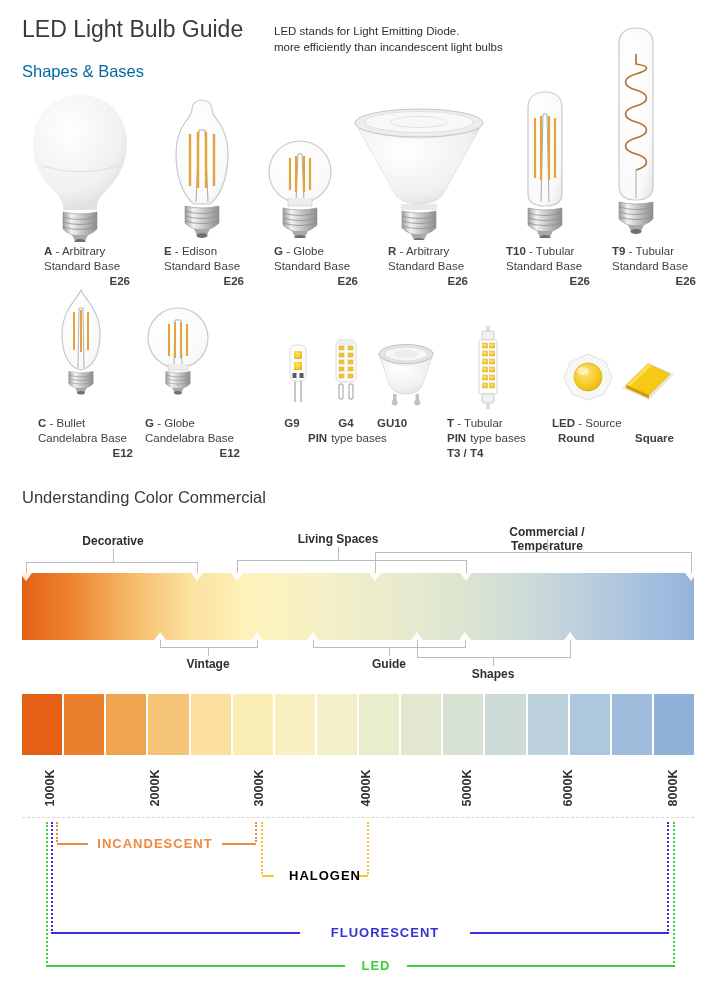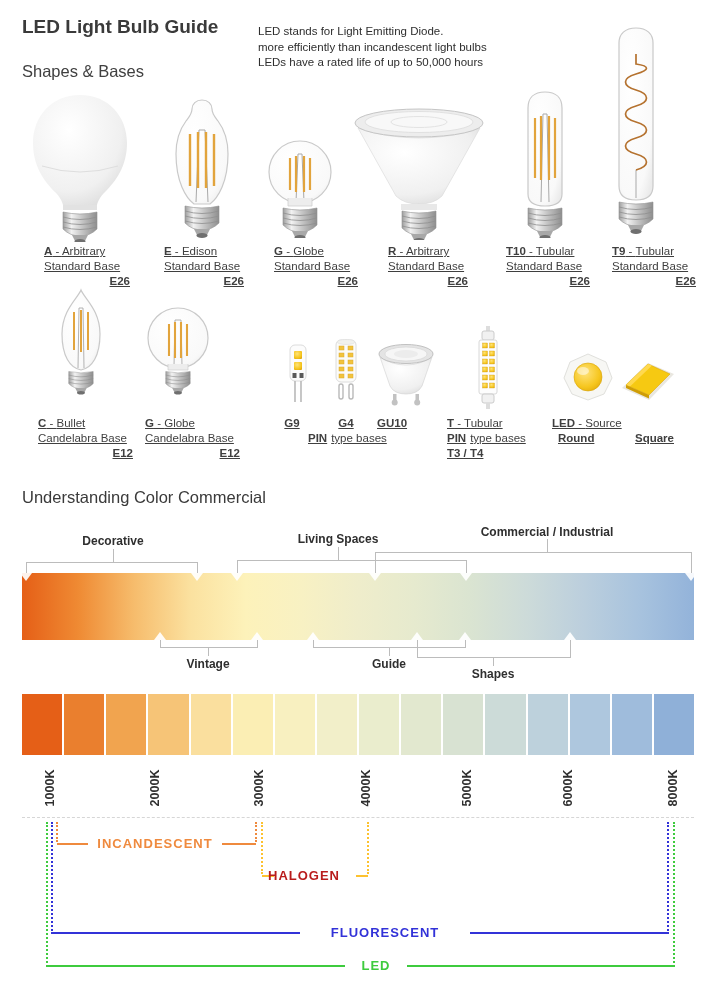--- a/index.html
+++ b/index.html
@@ -1,22 +1,22 @@
 <!DOCTYPE html>
 <html><head>
 <meta charset="utf-8">
 <style>
   html,body{margin:0;padding:0;background:#fff;}
   .page{position:relative;width:716px;height:990px;background:#fff;overflow:hidden;
         font-family:"Liberation Sans",sans-serif;color:#3a3a3a;}
   .abs{position:absolute;}
-  .title{font-size:19px;color:#3a3a3a;font-weight:bold;}
-  .subtitle{font-size:16.5px;color:#404040;}
+  .title{font-size:23px;color:#3a3a3a;}
+  .subtitle{font-size:16.5px;color:#0369a1;}
   .info{font-size:11.5px;line-height:15.5px;color:#2e2e2e;}
-  .blbl{font-size:11.5px;line-height:15px;color:#3f3f3f;text-decoration:underline;}
+  .blbl{font-size:11.5px;line-height:15px;color:#3f3f3f;}
   .blbl .r{text-align:right;font-weight:bold;}
   .ctr{text-align:left;}
   .heading2{font-size:16.5px;color:#3a3a3a;}
   .brlbl{font-size:12px;font-weight:bold;color:#2f2f2f;text-align:center;width:150px;margin-left:-75px;}
   .bl{position:absolute;background:#bcbcbc;}
   .bar1{position:absolute;left:22px;top:573px;width:672px;height:67px;}
   .bar2{position:absolute;left:22px;top:694px;width:672px;height:61px;display:flex;gap:2px;}
   .bar2 div{flex:1;}
   .arr-d{position:absolute;width:0;height:0;border-left:6px solid transparent;border-right:6px solid transparent;border-top:8px solid rgba(255,255,255,.92);}
   .arr-u{position:absolute;width:0;height:0;border-left:6px solid transparent;border-right:6px solid transparent;border-bottom:8px solid rgba(255,255,255,.92);}
@@ -61,24 +61,23 @@
         <path d="M1,12 q17,5 34,0" fill="none" stroke="#8e8e8e" stroke-width="0.8"></path>
         <path d="M1,17 q17,5 34,0" fill="none" stroke="#8e8e8e" stroke-width="0.8"></path>
         <path d="M10,25 L13,31 L23,31 L26,25 Z" fill="#a8a8a8"></path>
         <ellipse cx="18" cy="31.5" rx="5.5" ry="2.5" fill="#6f6f6f"></ellipse>
       </g>
     </defs>
   </svg>
 
   <div class="abs title" style="left:22px;top:16px">LED Light Bulb Guide</div>
   <div class="abs subtitle" style="left:22px;top:62px">Shapes &amp; Bases</div>
-  <div class="abs info" style="left:258px;top:24px">
+  <div class="abs info" style="left:274px;top:24px">
     <div>LED stands for Light Emitting Diode.</div>
     <div>more efficiently than incandescent light bulbs</div>
-    <div>LEDs have a rated life of up to 50,000 hours</div>
   </div>
 
   <svg class="abs" style="left:28px;top:92px" width="104" height="150" viewBox="0 0 104 150">
     <path d="M52,3 C81,3 99,25 99,51 C99,74 88,89 77,100 C72,105 70,109 69,113 L35,113 C34,109 32,105 27,100 C16,89 5,74 5,51 C5,25 23,3 52,3 Z" fill="url(#whitebulb)"></path>
     <path d="M14,74 Q52,86 90,74" fill="none" stroke="#dedede" stroke-width="1"></path>
     <rect x="35" y="113" width="34" height="5" fill="#e2e2e2"></rect>
     <use href="#screw" transform="translate(34,118)"></use>
   </svg>
 
   <svg class="abs" style="left:158px;top:98px" width="88" height="140" viewBox="0 0 88 140">
@@ -268,21 +267,21 @@
     <div style="display:flex;justify-content:space-between;padding:0 6px">
       <b>Round</b>
       <b>Square</b>
     </div>
   </div>
 
   <div class="abs heading2" style="left:22px;top:488px">Understanding Color Commercial</div>
 
   <div class="abs brlbl" style="left:113px;top:534px">Decorative</div>
   <div class="abs brlbl" style="left:338px;top:532px">Living Spaces</div>
-  <div class="abs brlbl" style="left:547px;top:525px">Commercial / Industrial</div>
+  <div class="abs brlbl" style="left:547px;top:525px">Commercial / Temperature</div>
 
   <div>
     <div class="bl" style="left:26px;top:562px;width:171px;height:1px"></div>
     <div class="bl" style="left:26px;top:562px;width:1px;height:11px"></div>
     <div class="bl" style="left:197px;top:562px;width:1px;height:11px"></div>
     <div class="bl" style="left:113px;top:549px;width:1px;height:13px"></div>
   </div>
   <div>
     <div class="bl" style="left:237px;top:560px;width:229px;height:1px"></div>
     <div class="bl" style="left:237px;top:560px;width:1px;height:13px"></div>
@@ -371,21 +370,21 @@
   <div class="dotv" style="left: 367px; top: 822px; height: 52px; border-color: rgb(253, 194, 48);"></div>
   <div class="dotv" style="left: 667px; top: 822px; height: 112px; border-color: rgb(50, 50, 216);"></div>
   <div class="dotv" style="left: 673px; top: 822px; height: 145px; border-color: rgb(62, 203, 62);"></div>
 
   <div class="rline" style="left: 57px; top: 843px; width: 31px; background: rgb(239, 138, 62);"></div>
   <div class="rline" style="left: 222px; top: 843px; width: 34px; background: rgb(239, 138, 62);"></div>
   <div class="rtxt" style="left: 90px; top: 836px; width: 130px; color: rgb(239, 138, 62);">INCANDESCENT</div>
 
   <div class="rline" style="left: 262px; top: 875px; width: 12px; background: rgb(253, 194, 48);"></div>
   <div class="rline" style="left: 356px; top: 875px; width: 12px; background: rgb(253, 194, 48);"></div>
-  <div class="rtxt" style="left: 254px; top: 868px; width: 100px; color: #b91c1c;">HALOGEN</div>
+  <div class="rtxt" style="left: 275px; top: 868px; width: 100px; color: #000000;">HALOGEN</div>
 
   <div class="rline" style="left: 52px; top: 932px; width: 248px; background: rgb(50, 50, 216);"></div>
   <div class="rline" style="left: 470px; top: 932px; width: 198px; background: rgb(50, 50, 216);"></div>
   <div class="rtxt" style="left: 310px; top: 925px; width: 150px; color: rgb(50, 50, 216);">FLUORESCENT</div>
 
   <div class="rline" style="left: 47px; top: 965px; width: 298px; background: rgb(62, 203, 62);"></div>
   <div class="rline" style="left: 407px; top: 965px; width: 267px; background: rgb(62, 203, 62);"></div>
   <div class="rtxt" style="left: 336px; top: 958px; width: 80px; color: rgb(62, 203, 62);">LED</div>
 
 </div>

